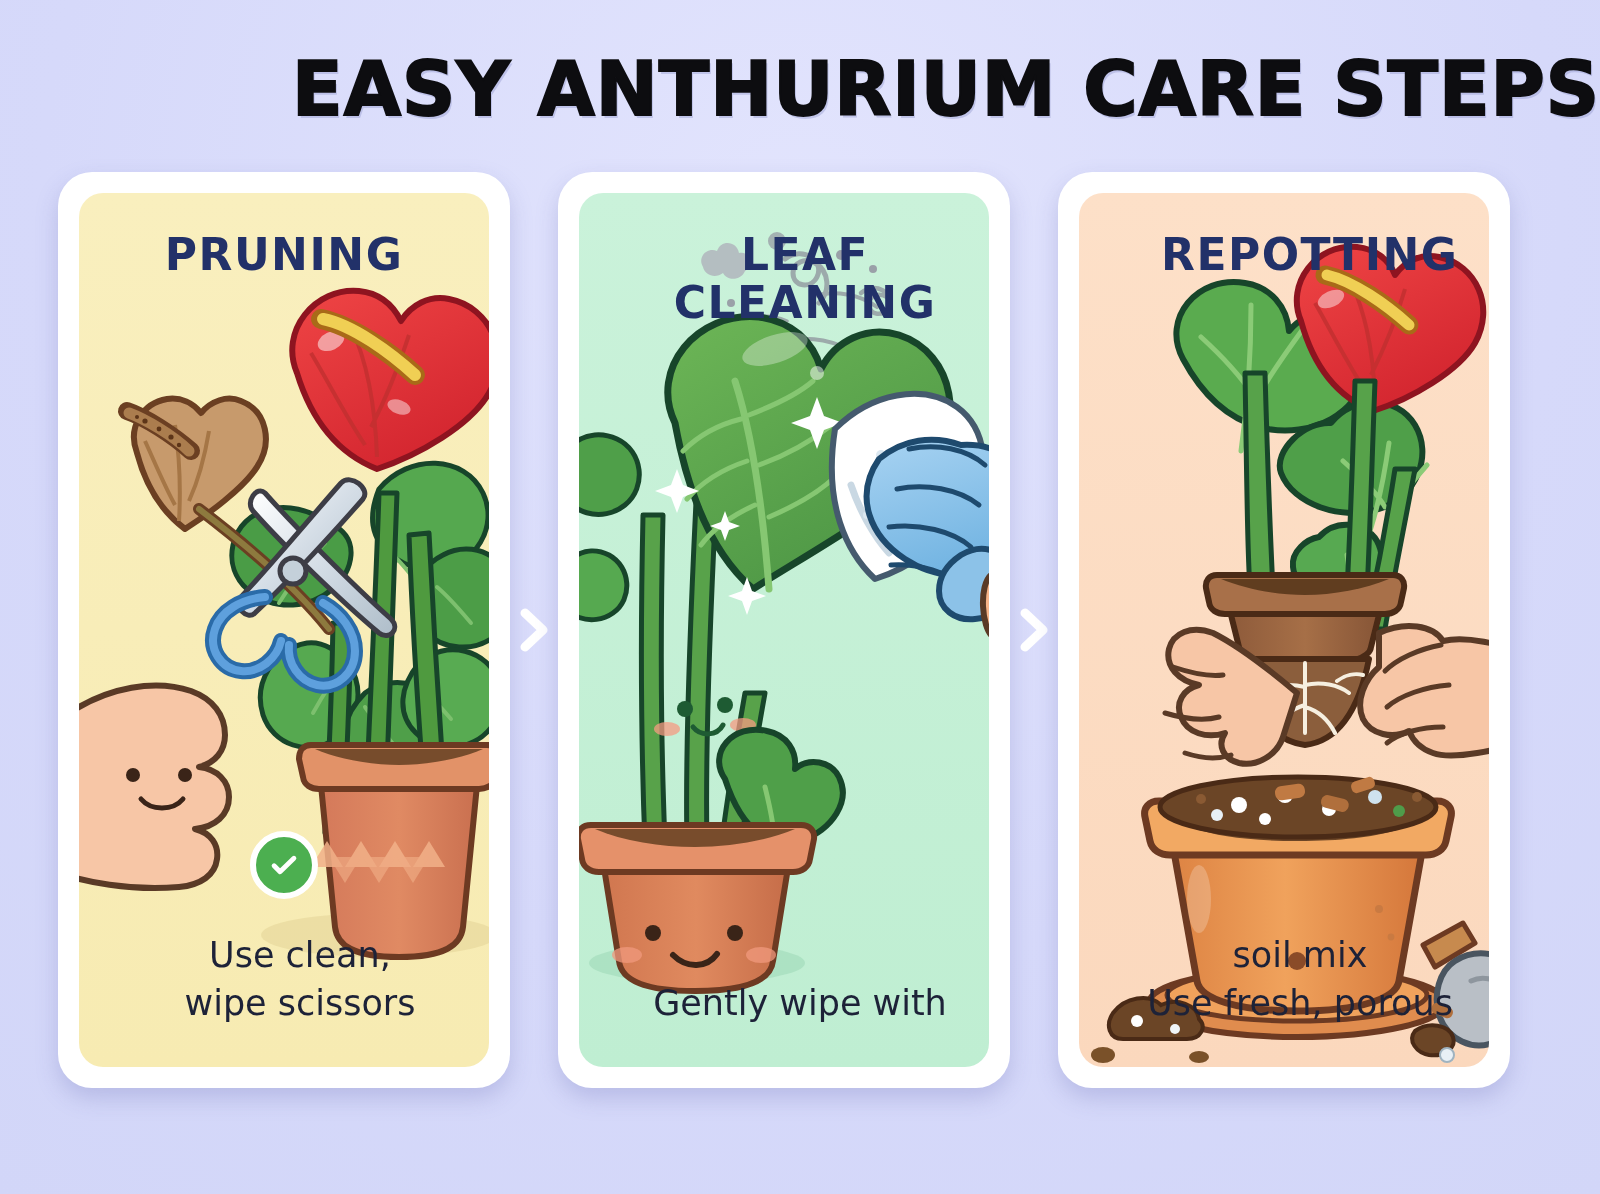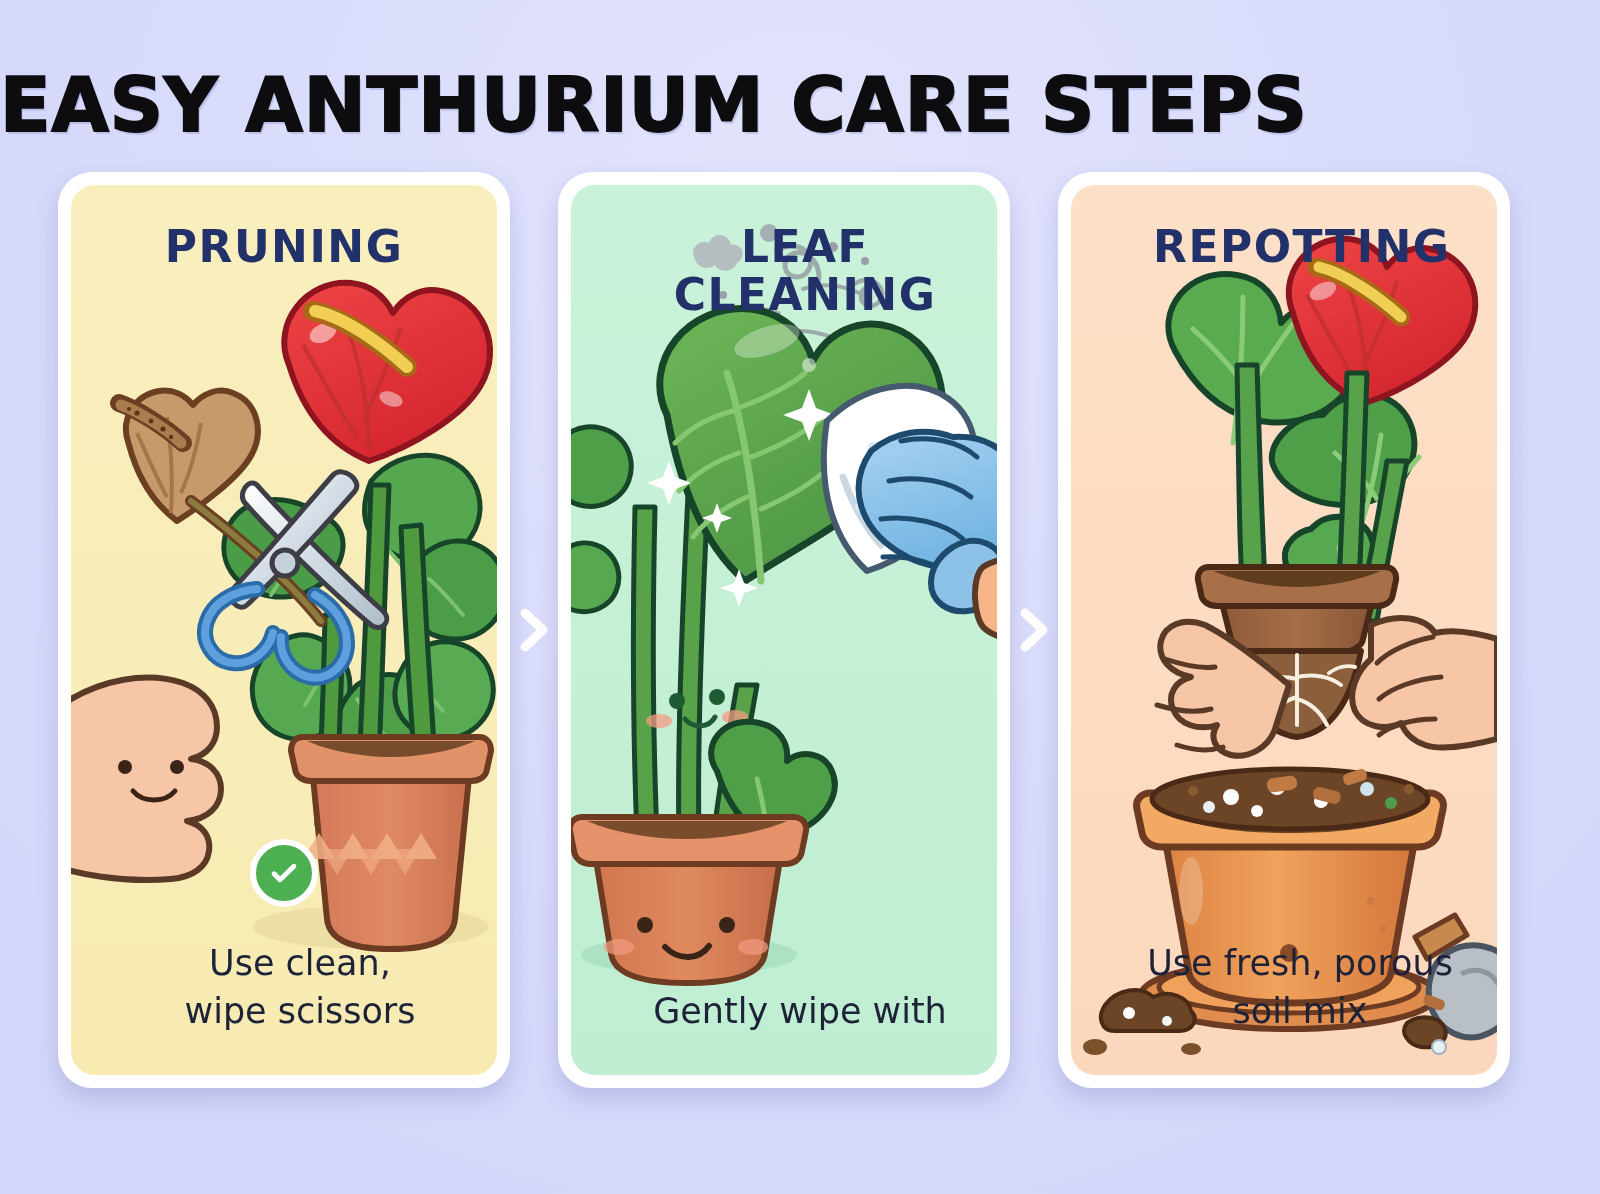--- a/index.html
+++ b/index.html
@@ -7,37 +7,36 @@
     width:1600px;height:1194px;overflow:hidden;
     background:#d9dcfb;
     font-family:"DejaVu Sans", sans-serif;
     position:relative;
   }
   .page{position:absolute;inset:0;
     background:radial-gradient(circle at 50% 18%, #e2e4fd 0%, #d6d9fa 60%, #d2d6f8 100%);}
 
   
   .title{
-    position:absolute;top:46px;left:0;width:1600px;text-align:left;
+    position:absolute;top:46px;left:0;width:1600px;text-align:right;
     font-family:"DejaVu Sans", sans-serif;
     font-size:74px;line-height:86px;font-weight:700;letter-spacing:1px;
     color:#0d0d10;
     text-shadow:2px 3px 0 rgba(120,125,190,.30);
-    margin-top:16px;
     -webkit-text-stroke:2px #0d0d10;
   }
 
   
   .cards{position:absolute;top:172px;left:58px;width:1484px;height:916px;
          display:flex;align-items:flex-start;}
   .card{
     position:relative;width:452px;height:916px;
     background:#ffffff;border-radius:34px;
     box-shadow:0 10px 22px rgba(120,124,190,.32);
-    padding:13px;box-sizing:border-box;
+    padding:21px;box-sizing:border-box;
     overflow:hidden;
   }
   .card-inner{
     position:relative;width:100%;height:100%;border-radius:24px;overflow:hidden;
   }
   .c1 .card-inner{background:linear-gradient(180deg,#f9efbe 0%,#f7ebb2 100%);}
   .c2 .card-inner{background:linear-gradient(180deg,#caf2da 0%,#bfeed2 100%);}
   .c3 .card-inner{background:linear-gradient(180deg,#fde0c8 0%,#fbd8bd 100%);}
 
   .card-title{
@@ -459,20 +458,20 @@
               <circle cx="368" cy="862" r="7" fill="#e8f0f6" stroke="#9fb3c0" stroke-width="2"></circle>
               <rect x="352" y="812" width="22" height="11" rx="5" fill="#b06f3c" transform="rotate(22 363 818)"></rect>
               <ellipse cx="120" cy="864" rx="10" ry="6" fill="#7a5129"></ellipse>
             </g>
           </svg>
         </div>
 
         <div class="card-title">REPOTTING</div>
 
         <div class="caption">
+          <div>soil mix</div>
           <div>Use fresh, porous</div>
-          <div>soil mix</div>
         </div>
       </div>
     </div>
 
   </div>
 </div>
 
 </body></html>

